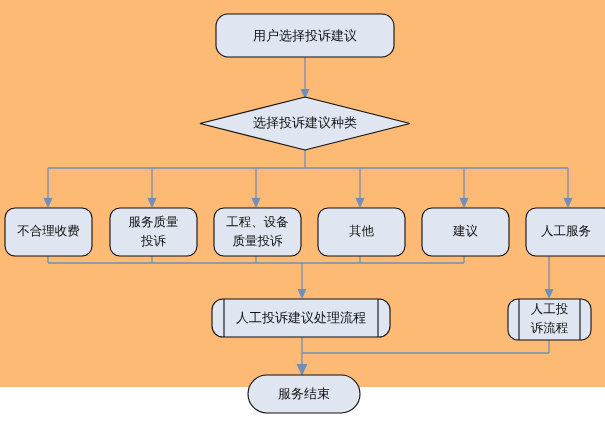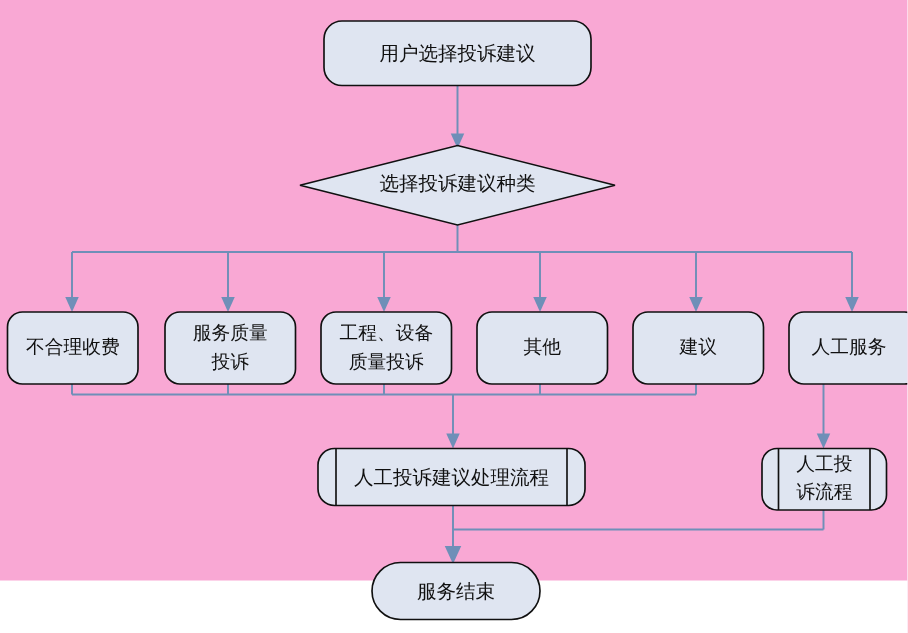--- a/index.html
+++ b/index.html
@@ -10,21 +10,21 @@
   body {
     width: 605px;
     height: 422px;
     overflow: hidden;
     font-family: "Liberation Sans", "DejaVu Sans", sans-serif;
   }
   #flowchart-root {
     position: relative;
     width: 605px;
     height: 387px;
-    background: #f9a8d4;
+    background: #fdba74;
   }
   svg.flow-canvas {
     display: block;
     width: 605px;
     height: 422px;
   }
   .node-shape {
     fill: #dfe5f1;
     stroke: #101010;
     stroke-width: 1.1;

